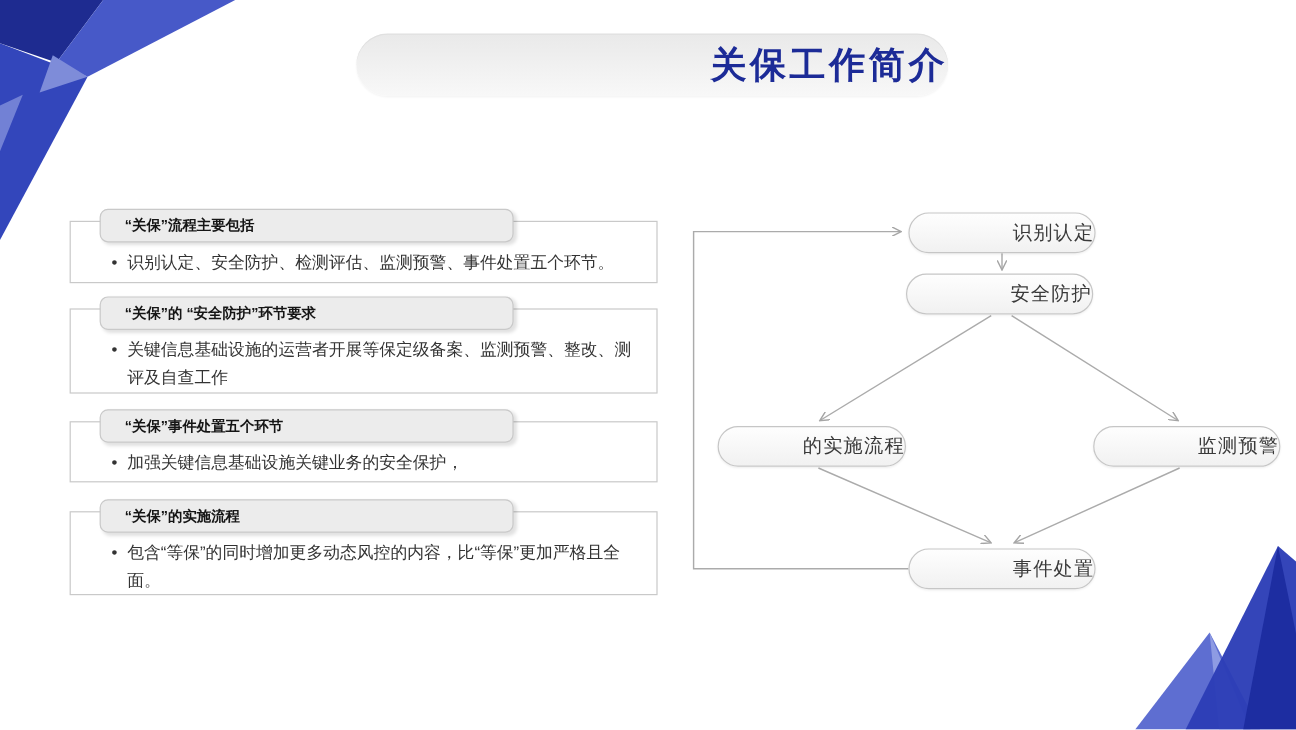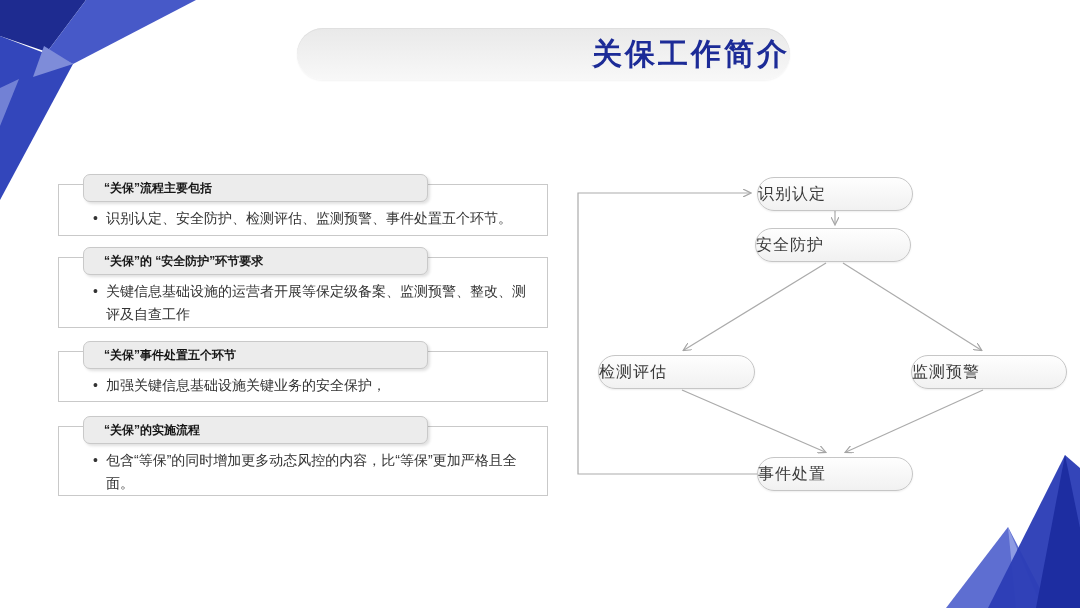--- a/index.html
+++ b/index.html
@@ -40,21 +40,21 @@
   .sec2{top:247px;} .sec2 .box{height:71px;}
   .sec3{top:341px;} .sec3 .box{height:51px;}
   .sec4{top:416px;} .sec4 .box{height:70px;}
   
   .connectors{position:absolute;left:0;top:0;width:1080px;height:608px;pointer-events:none;}
   .node{
     position:absolute;height:34px;box-sizing:border-box;
     border:1px solid #c6c6c6;border-radius:17px;
     background:linear-gradient(180deg,#fefefe,#f1f1f1);
     box-shadow:0 1px 2px rgba(0,0,0,.07);
-    display:flex;align-items:center;justify-content:flex-start;
+    display:flex;align-items:center;justify-content:flex-end;
     font-size:16px;color:#3a3a3a;letter-spacing:1px;
   }
   .n-identify{left:757px;top:177px;width:156px;}
   .n-protect {left:755px;top:228px;width:156px;}
   .n-assess  {left:598px;top:355px;width:157px;}
   .n-monitor {left:911px;top:355px;width:156px;}
   .n-respond {left:757px;top:457px;width:156px;}
 </style>
 </head>
 <body>
@@ -144,21 +144,21 @@
     </g>
   </svg>
 
   <div class="node n-identify">
     <span>识别认定</span>
   </div>
   <div class="node n-protect">
     <span>安全防护</span>
   </div>
   <div class="node n-assess">
-    <span>检测评估</span>
+    <span>的实施流程</span>
   </div>
   <div class="node n-monitor">
     <span>监测预警</span>
   </div>
   <div class="node n-respond">
     <span>事件处置</span>
   </div>
 
 </div>
 

